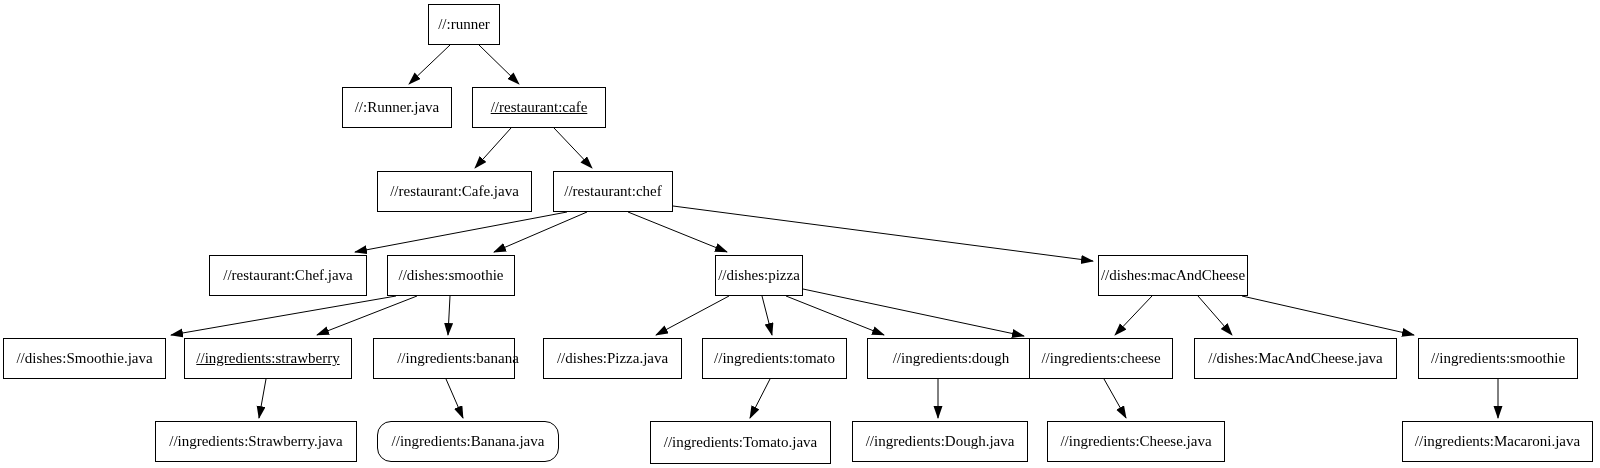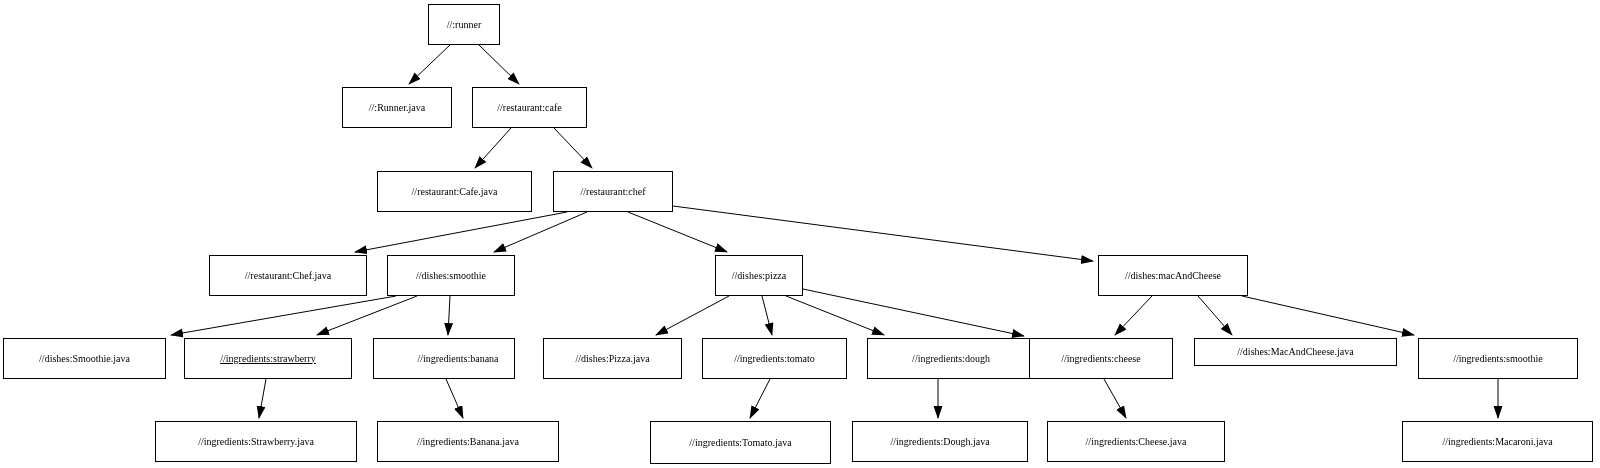--- a/index.html
+++ b/index.html
@@ -26,21 +26,21 @@
     position: absolute;
     box-sizing: border-box;
     border: 1px solid #000000;
     background: #ffffff;
     display: flex;
     align-items: center;
     justify-content: center;
     white-space: nowrap;
   }
   .graph-node span {
-    font-size: 10px;
+    font-size: 15px;
     color: #000000;
     line-height: 1;
     padding: 0 2px;
     text-align: right;
   }
 </style>
 </head>
 <body>
 
 <div id="canvas">
@@ -77,21 +77,21 @@
         <line x1="1498" y1="379" x2="1498" y2="418" stroke="#000000" stroke-width="1" marker-end="url(#arrow)"></line>
       </g>
   </svg>
   <div id="nodes">
       <div class="graph-node" style="left: 428px; top: 4px; width: 72px; height: 41px;">
         <span>//:runner</span>
       </div>
       <div class="graph-node" style="left: 342px; top: 87px; width: 110px; height: 41px;">
         <span>//:Runner.java</span>
       </div>
-      <div class="graph-node" style="left: 472px; top: 87px; width: 115px; height: 41px;">
+      <div class="graph-node" style="left: 472px; top: 87px; width: 134px; height: 41px; text-decoration: underline;">
         <span>//restaurant:cafe</span>
       </div>
       <div class="graph-node" style="left: 377px; top: 171px; width: 155px; height: 41px;">
         <span>//restaurant:Cafe.java</span>
       </div>
       <div class="graph-node" style="left: 553px; top: 171px; width: 120px; height: 41px; font-family: Liberation Serif, serif;">
         <span>//restaurant:chef</span>
       </div>
       <div class="graph-node" style="left: 209px; top: 255px; width: 158px; height: 41px;">
         <span>//restaurant:Chef.java</span>
@@ -119,30 +119,30 @@
       </div>
       <div class="graph-node" style="left: 702px; top: 338px; width: 145px; height: 41px;">
         <span>//ingredients:tomato</span>
       </div>
       <div class="graph-node" style="left: 867px; top: 338px; width: 168px; height: 41px;">
         <span>//ingredients:dough</span>
       </div>
       <div class="graph-node" style="left: 1029px; top: 338px; width: 144px; height: 41px;">
         <span>//ingredients:cheese</span>
       </div>
-      <div class="graph-node" style="left: 1194px; top: 338px; width: 203px; height: 28px;">
+      <div class="graph-node" style="left: 1194px; top: 338px; width: 203px; height: 41px;">
         <span>//dishes:MacAndCheese.java</span>
       </div>
       <div class="graph-node" style="left: 1418px; top: 338px; width: 160px; height: 41px;">
         <span>//ingredients:smoothie</span>
       </div>
       <div class="graph-node" style="left: 155px; top: 421px; width: 202px; height: 41px;">
         <span>//ingredients:Strawberry.java</span>
       </div>
-      <div class="graph-node" style="left: 377px; top: 421px; width: 182px; height: 41px;">
+      <div class="graph-node" style="left: 377px; top: 421px; width: 182px; height: 41px; border-radius: 14px;">
         <span>//ingredients:Banana.java</span>
       </div>
       <div class="graph-node" style="left: 650px; top: 421px; width: 181px; height: 43px;">
         <span>//ingredients:Tomato.java</span>
       </div>
       <div class="graph-node" style="left: 852px; top: 421px; width: 176px; height: 41px;">
         <span>//ingredients:Dough.java</span>
       </div>
       <div class="graph-node" style="left: 1047px; top: 421px; width: 178px; height: 41px;">
         <span>//ingredients:Cheese.java</span>

